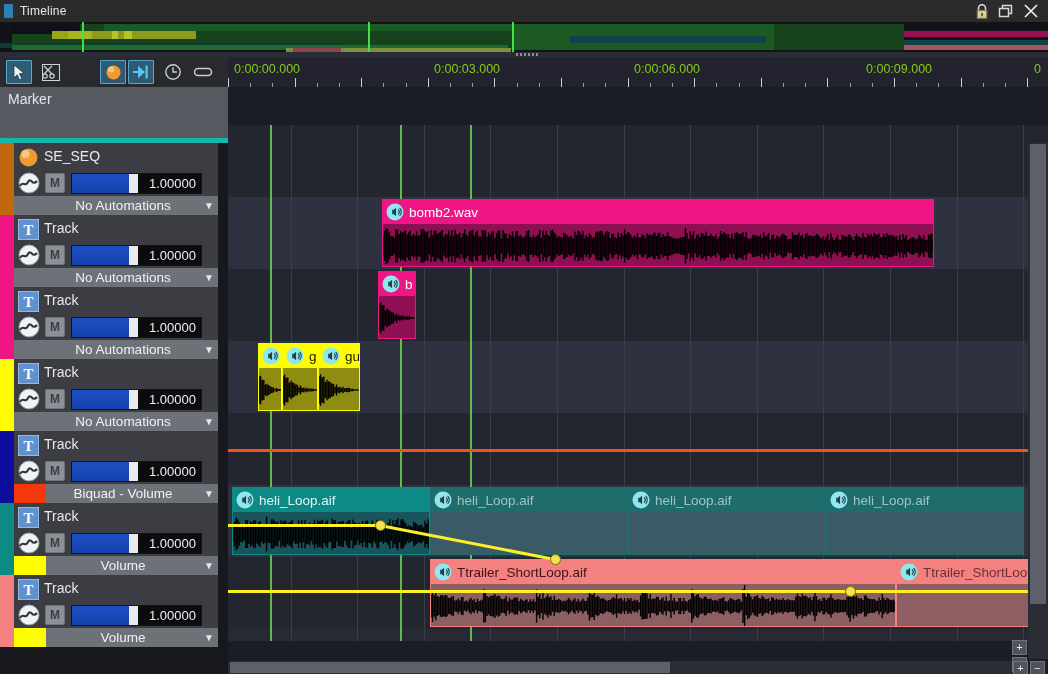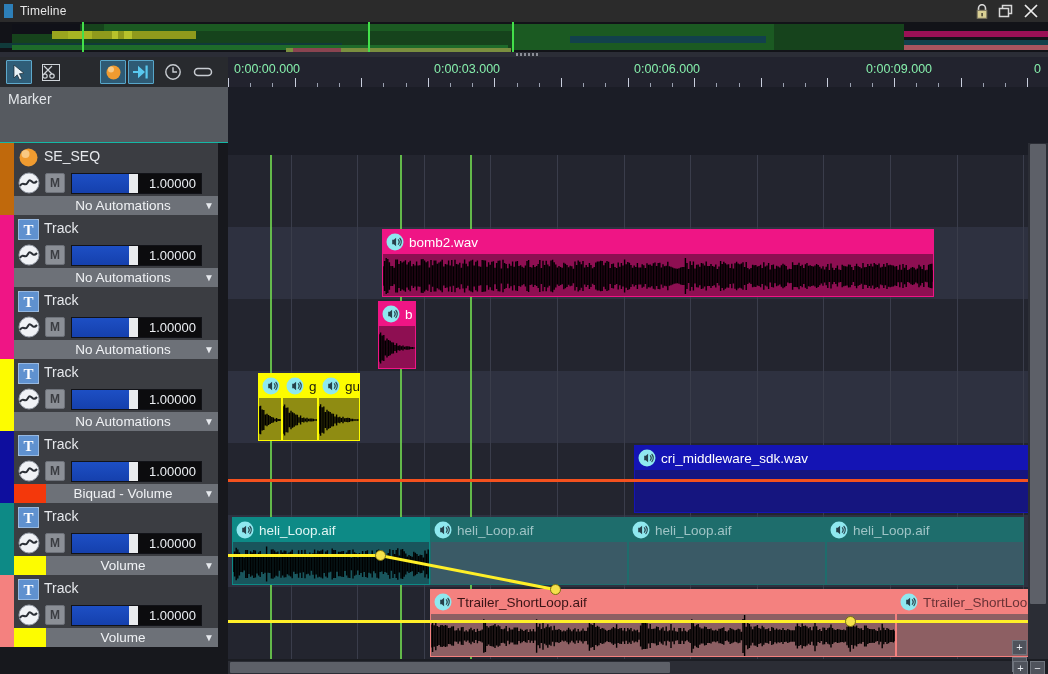--- a/index.html
+++ b/index.html
@@ -27,27 +27,27 @@
 
   
   .toolbar{position:absolute;left:0;top:57px;width:228px;height:30px;background:#282a2e;display:flex;align-items:center;}
   .tbtn{width:26px;height:24px;margin-left:6px;display:flex;align-items:center;justify-content:center;border:1px solid transparent;border-radius:1px;}
   .tbtn.sel{background:#2f5d78;border-color:#5ea9cc;}
   .tbtn.on{background:#2e5a74;border-color:#57a6ca;}
   .tbtn.plain{border-color:transparent;}
 
   
   .ruler{position:absolute;left:228px;top:57px;width:820px;height:30px;background:#22232e;}
-  .rlab{position:absolute;top:5px;color:#86efac;font-size:12.5px;}
+  .rlab{position:absolute;top:5px;color:#84cc16;font-size:12.5px;}
   .rticks{position:absolute;left:0;bottom:0;width:820px;height:9px;}
   .tickM{position:absolute;bottom:0;width:1px;height:9px;background:#c9cedd;}
   .tickm{position:absolute;bottom:0;width:1px;height:4px;background:#9aa0b0;}
 
   
-  .markerhead{position:absolute;left:0;top:87px;width:228px;height:56px;background:#565a60;border-bottom:1px solid #14b8a6;}
+  .markerhead{position:absolute;left:0;top:87px;width:228px;height:56px;background:#565a60;border-bottom:5px solid #14b8a6;}
   .markerhead span{position:absolute;left:8px;top:4px;color:#e3e6ea;font-size:14px;}
 
   
   .markerlane{position:absolute;left:228px;top:87px;width:820px;height:56px;background:#565a60;overflow:hidden;}
   .mk{position:absolute;top:4px;height:23px;background:#6fd44f;color:#0d1a08;font-size:13px;
       display:flex;align-items:center;padding:0 5px;white-space:nowrap;}
   .mkline{position:absolute;top:27px;width:2px;height:29px;background:#6fd44f;}
   .gridv{position:absolute;top:0;width:1px;background:#4c5057;}
 
   
@@ -63,21 +63,21 @@
   .fader{position:relative;margin-left:6px;width:131px;height:21px;background:#0c0c0e;border:1px solid #121318;display:flex;align-items:center;}
   .fbar{position:absolute;left:0;top:0;width:57px;height:19px;background:linear-gradient(to bottom,#1d4fc4,#1540ad);}
   .fknob{position:absolute;left:57px;top:0;width:9px;height:19px;background:#e9ebee;}
   .fval{position:absolute;right:5px;color:#eceff3;font-size:13px;}
   .autorow{position:absolute;left:14px;top:53px;width:204px;height:19px;background:#6d7178;display:flex;align-items:center;}
   .autoswatch{width:32px;height:19px;}
   .autolabel{flex:1;text-align:center;color:#f0f2f5;font-size:13.5px;}
   .autoarrow{width:18px;text-align:center;color:#e7eaee;font-size:10px;}
 
   
-  .canvas{position:absolute;left:228px;top:155px;width:820px;height:516px;background:#272935;overflow:hidden;}
+  .canvas{position:absolute;left:228px;top:125px;width:820px;height:516px;background:#272935;overflow:hidden;}
   .trow{position:absolute;left:0;width:820px;}
   .trow.alt{background:#2e3140;}
   .trow.dark{background:#23252f;}
   .gline{position:absolute;top:0;width:1px;background:#3a3d4b;}
   .pline{position:absolute;top:0;width:2px;background:#6fd44f;opacity:.85;}
 
   .clip{position:absolute;overflow:hidden;}
   .cliphead{position:relative;height:24px;display:flex;align-items:center;padding-left:3px;}
   .clipicon{width:18px;height:18px;border-radius:50%;flex:0 0 18px;}
   .cliptitle{margin-left:5px;font-size:13.5px;white-space:nowrap;}
@@ -514,30 +514,20 @@
               <circle cx="9" cy="9" r="8.5" fill="#8fe8ef"></circle>
               <path d="M6.2 6.8h1.6l2.3-2v8.4l-2.3-2H6.2z" fill="#26404a"></path>
               <path d="M12 6.4c1.5 1.5 1.5 3.7 0 5.2M13.6 5c2.2 2.2 2.2 5.8 0 8" stroke="#26404a" stroke-width="1.1" fill="none"></path>
             </svg></span>
           <span class="cliptitle" style="color: rgb(32, 32, 10);">gur</span>
         </div>
         <svg class="wave" width="42" height="44" viewBox="0 0 42 44" preserveAspectRatio="none">
           <path d="M0.0 8.3L0.0 35.7M1.6 6.2L1.6 37.8M3.2 9.3L3.2 34.7M4.8 8.5L4.8 35.5M6.4 14.1L6.4 29.9M8.0 11.8L8.0 32.2M9.6 13.3L9.6 30.7M11.2 14.1L11.2 29.9M12.8 15.6L12.8 28.4M14.4 15.7L14.4 28.3M16.0 18.6L16.0 25.4M17.6 16.5L17.6 27.5M19.2 19.3L19.2 24.7M20.8 18.7L20.8 25.3M22.4 19.9L22.4 24.1M24.0 18.8L24.0 25.2M25.6 20.3L25.6 23.7M27.2 19.9L27.2 24.1M28.8 19.7L28.8 24.3M30.4 20.1L30.4 23.9M32.0 20.8L32.0 23.2M33.6 20.8L33.6 23.2M35.2 21.2L35.2 22.8M36.8 21.2L36.8 22.8M38.4 21.2L38.4 22.8M40.0 21.4L40.0 22.6M41.6 21.4L41.6 22.6" stroke="#000000" stroke-width="1.4" fill="none"></path>
         </svg>
       </div>
-      <div class="clip" style="left: 406px; top: 290px; width: 414px; height: 68px; background: rgb(21, 21, 127); border: 1px solid rgb(20, 20, 180);">
-        <div class="cliphead" style="background: rgb(20, 20, 180);">
-          <span class="clipicon"><svg width="18" height="18" viewBox="0 0 18 18">
-              <circle cx="9" cy="9" r="8.5" fill="#8fe8ef"></circle>
-              <path d="M6.2 6.8h1.6l2.3-2v8.4l-2.3-2H6.2z" fill="#26404a"></path>
-              <path d="M12 6.4c1.5 1.5 1.5 3.7 0 5.2M13.6 5c2.2 2.2 2.2 5.8 0 8" stroke="#26404a" stroke-width="1.1" fill="none"></path>
-            </svg></span>
-          <span class="cliptitle" style="color: rgb(255, 255, 255);">cri_middleware_sdk.wav</span>
-        </div>
-      </div>
       <div class="clip" style="left: 4px; top: 362px; width: 198px; height: 68px; background: rgb(25, 85, 92); border: 1px solid rgb(13, 138, 134);">
         <div class="cliphead" style="background: rgb(13, 138, 134);">
           <span class="clipicon"><svg width="18" height="18" viewBox="0 0 18 18">
               <circle cx="9" cy="9" r="8.5" fill="#8fe8ef"></circle>
               <path d="M6.2 6.8h1.6l2.3-2v8.4l-2.3-2H6.2z" fill="#26404a"></path>
               <path d="M12 6.4c1.5 1.5 1.5 3.7 0 5.2M13.6 5c2.2 2.2 2.2 5.8 0 8" stroke="#26404a" stroke-width="1.1" fill="none"></path>
             </svg></span>
           <span class="cliptitle" style="color: rgb(223, 245, 243);">heli_Loop.aif</span>
         </div>
         <svg class="wave" width="198" height="44" viewBox="0 0 198 44" preserveAspectRatio="none">

